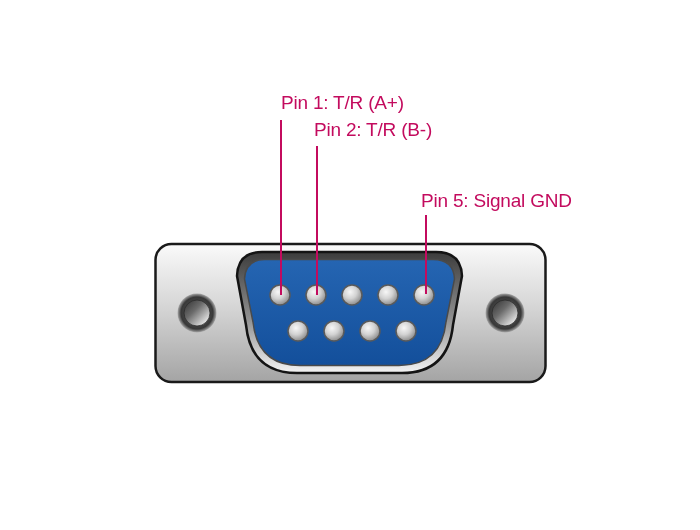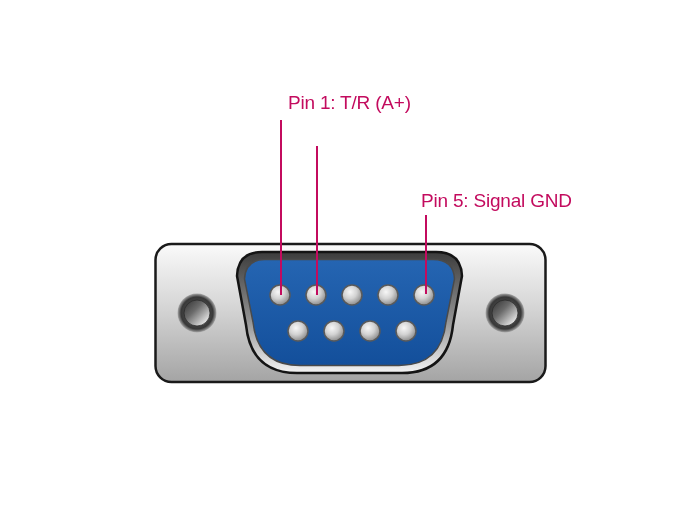--- a/index.html
+++ b/index.html
@@ -15,21 +15,21 @@
   }
   .pin-label{
     position:absolute;
     color:var(--accent,#C30B5E);
     font-size:19px;
     line-height:22px;
     letter-spacing:-0.2px;
     white-space:nowrap;
     z-index:3;
   }
-  .label-pin1{left:288px;top:92px;}
+  .label-pin1{left:281px;top:92px;}
   .label-pin2{left:314px;top:119px;}
   .label-pin5{left:421px;top:190px;text-align:right;}
   .leader-line{
     position:absolute;
     width:2px;
     background:var(--accent,#C30B5E);
     z-index:2;
   }
   .line-pin1{left:280px;top:120px;height:175px;}
   .line-pin2{left:316px;top:146px;height:149px;}
@@ -109,15 +109,16 @@
       <circle cx="370" cy="331" r="10" fill="url(#pinGrad)" stroke="#5A5A5A" stroke-width="1.5"></circle>
       <circle cx="406" cy="331" r="10" fill="url(#pinGrad)" stroke="#5A5A5A" stroke-width="1.5"></circle>
     </g>
   </svg>
 
   <div class="leader-line line-pin1"></div>
   <div class="leader-line line-pin2"></div>
   <div class="leader-line line-pin5"></div>
 
   <div class="pin-label label-pin1">Pin 1: T/R (A+)</div>
+  <div class="pin-label label-pin2">Pin 2: T/R (B-)</div>
   <div class="pin-label label-pin5">Pin 5: Signal GND</div>
 
 </div>
 
 </body></html>

